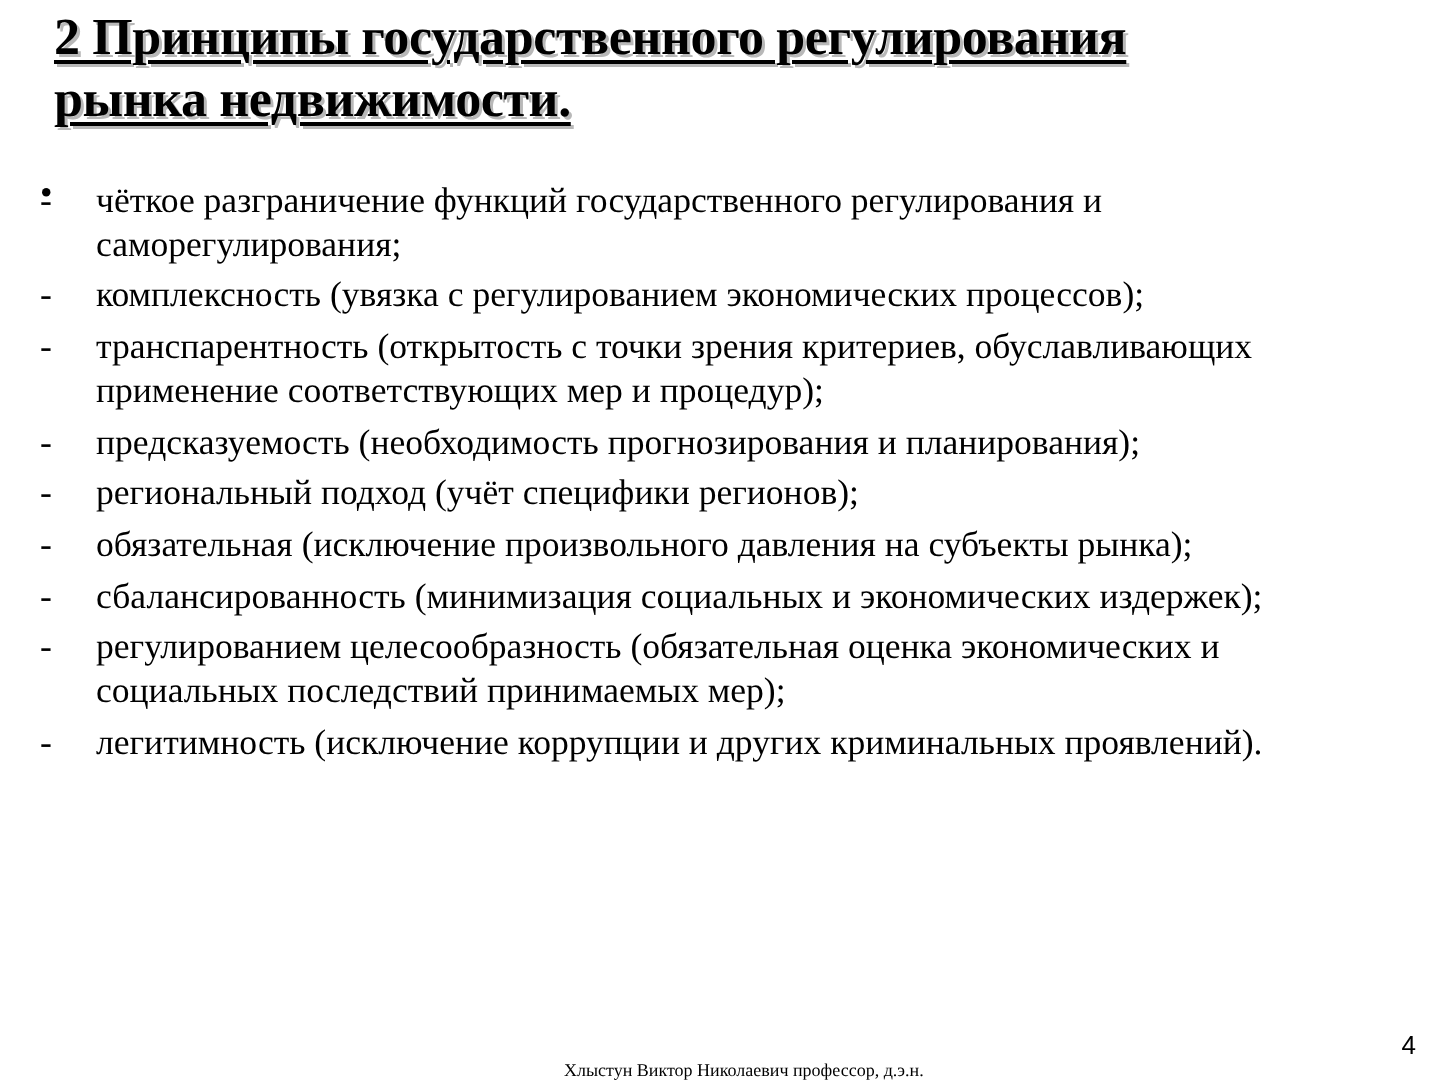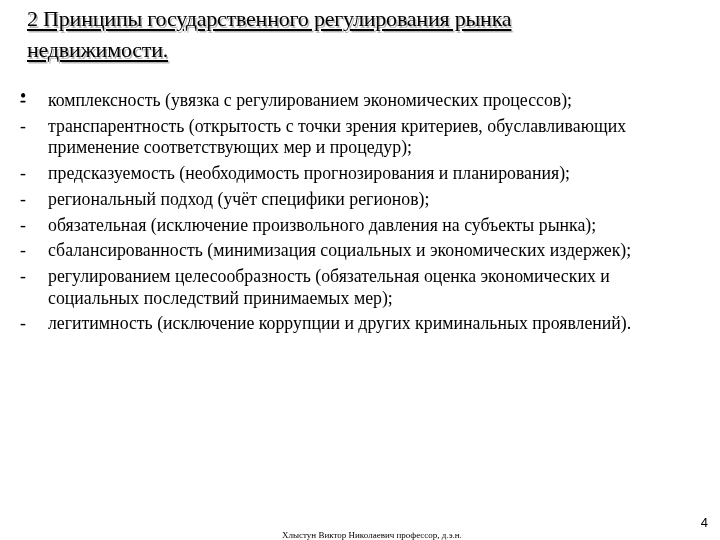--- a/index.html
+++ b/index.html
@@ -14,23 +14,23 @@
       overflow: hidden;
       font-family: "Liberation Serif", "DejaVu Serif", serif;
       color: #000000;
     }
     .slide-title {
       position: absolute;
       left: 27px;
       top: 3px;
       width: 600px;
       margin: 0;
-      font-size: 22px;
+      font-size: 26px;
       line-height: 31px;
-      font-weight: normal;
+      font-weight: bold;
       text-decoration: underline;
       text-decoration-thickness: 2px;
       text-underline-offset: 3px;
       text-shadow: 1.5px 1.5px 0 #b8b8b8;
       letter-spacing: -0.2px;
     }
     .content-list {
       position: absolute;
       left: 0;
       top: 86px;
@@ -78,21 +78,21 @@
 </head>
 <body>
 
 <h1 class="slide-title">2 Принципы государственного регулирования рынка недвижимости.</h1>
 
 <ul class="content-list">
   <li>
     <span class="marker">•</span>
   </li>
   <li>
-    <span class="marker">-</span><span class="term"></span>
+    <span class="marker">-</span><span class="term"></span><span>чёткое разграничение функций государственного регулирования и саморегулирования;</span>
   </li>
   <li>
     <span class="marker">-</span><span class="term">комплексность</span><span> (увязка с регулированием экономических процессов);</span>
   </li>
   <li>
     <span class="marker">-</span><span class="term" style="white-space:pre">транспарентность </span><span>(открытость с точки зрения критериев, обуславливающих применение соответствующих мер и процедур);</span>
   </li>
   <li>
     <span class="marker">-</span><span class="term" style="white-space:pre">предсказуемость </span><span>(необходимость прогнозирования и планирования);</span>
   </li>

